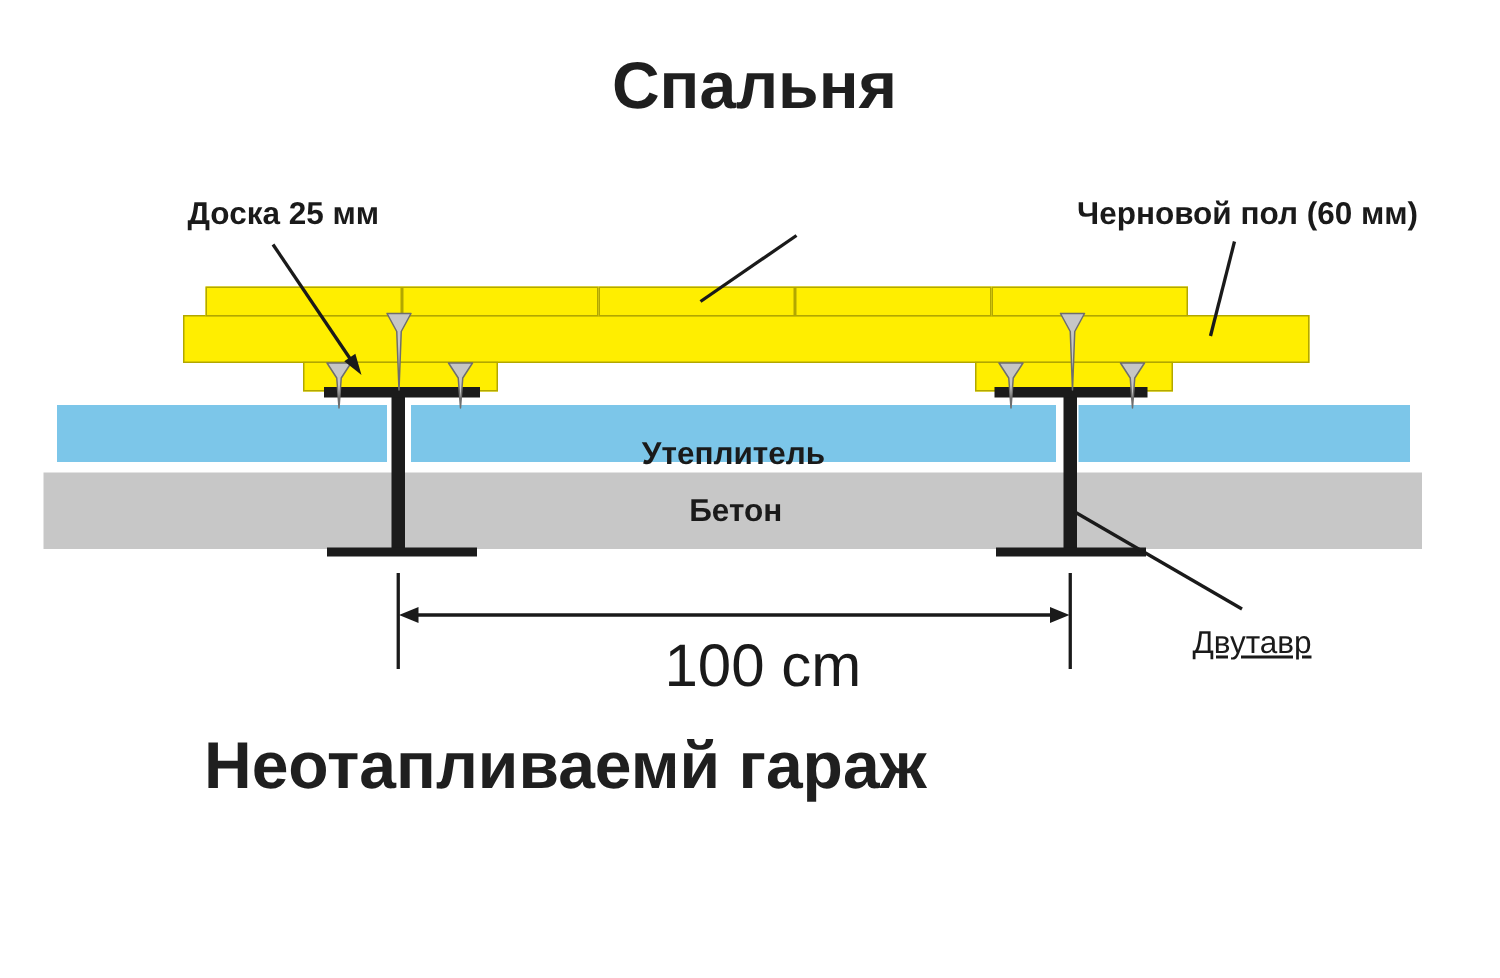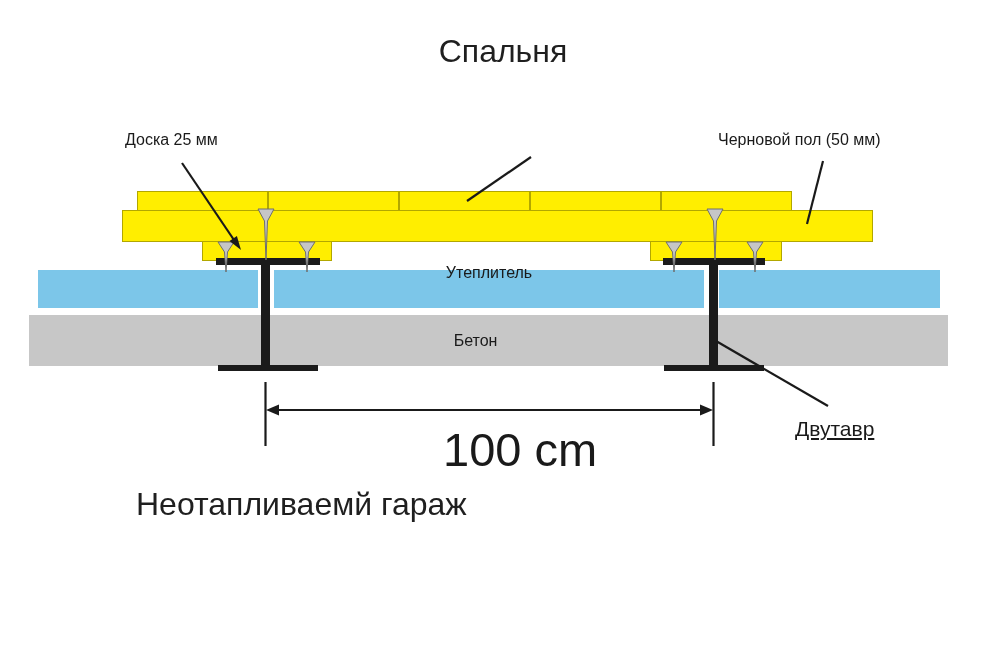--- a/index.html
+++ b/index.html
@@ -1,24 +1,24 @@
 <!DOCTYPE html>
 <html><head>
 <meta charset="utf-8">
 <style>
   html,body{margin:0;padding:0;background:#ffffff;}
   .canvas{
     position:relative;width:1000px;height:652px;background:#ffffff;overflow:hidden;
     font-family:"Liberation Sans","DejaVu Sans",sans-serif;color:#1a1a1a;
   }
   .abs{position:absolute;}
-  .title{font-weight:normal;font-size:32px;white-space:nowrap;color:#1f1f1f;}
-  .label{font-weight:normal;font-size:16px;white-space:nowrap;color:#1a1a1a;}
+  .title{font-weight:bold;font-size:44px;white-space:nowrap;color:#1f1f1f;}
+  .label{font-weight:bold;font-size:21px;white-space:nowrap;color:#1a1a1a;}
   .label-regular{font-weight:normal;font-size:21px;white-space:nowrap;color:#1a1a1a;text-decoration:underline;}
-  .dim-text{font-weight:normal;font-size:47px;white-space:nowrap;color:#1a1a1a;}
+  .dim-text{font-weight:normal;font-size:40px;white-space:nowrap;color:#1a1a1a;}
 
   
   .concrete{left:29px;top:315px;width:919px;height:51px;background:#c7c7c7;}
   .insul{top:270px;height:38px;background:#7cc6e9;}
   .insul.seg1{left:38px;width:220px;}
   .insul.seg2{left:274px;width:430px;}
   .insul.seg3{left:719px;width:221px;}
   .layer-caption{display:flex;align-items:center;justify-content:center;}
 
   
@@ -41,28 +41,28 @@
   .overlay{left:0;top:0;width:1000px;height:652px;pointer-events:none;}
 </style>
 </head>
 <body>
 
 <div class="canvas">
 
   <div class="abs title" style="left:6px;right:0;top:33px;text-align:center;">Спальня</div>
 
   <div class="abs concrete"></div>
-  <div class="abs layer-caption" style="left:16px;top:315px;width:919px;height:51px;text-align:center;">
+  <div class="abs layer-caption" style="left:31px;top:315px;width:919px;height:51px;text-align:center;">
     <span class="label">Бетон</span>
   </div>
 
   <div class="abs insul seg1"></div>
   <div class="abs insul seg2"></div>
   <div class="abs insul seg3"></div>
-  <div class="abs layer-caption" style="left:38px;top:254px;width:902px;height:38px;">
+  <div class="abs layer-caption" style="left:38px;top:284px;width:902px;height:38px;">
     <span class="label">Утеплитель</span>
   </div>
 
   <div class="abs steel web-left"></div>
   <div class="abs steel web-right"></div>
   <div class="abs steel flange-bot-left"></div>
   <div class="abs steel flange-bot-right"></div>
 
   <div class="abs wood subfloor"></div>
   <div class="abs finish-row">
@@ -100,20 +100,20 @@
       <line x1="275" y1="410" x2="704" y2="410"></line>
     </g>
     <g fill="#1a1a1a" stroke="none">
       <polygon points="241,250 229.5,240.9 236.9,235.9"></polygon>
       <polygon points="266,410 279,404.6 279,415.4"></polygon>
       <polygon points="713,410 700,404.6 700,415.4"></polygon>
     </g>
   </svg>
 
   <div class="abs label" style="left:125px;top:131px;">Доска 25 мм</div>
-  <div class="abs label" style="left:718px;top:131px;">Черновой пол (50 мм)</div>
+  <div class="abs label" style="left:718px;top:131px;">Черновой пол (60 мм)</div>
   <div class="abs label-regular" style="left:795px;top:417px;">Двутавр</div>
 
   <div class="abs dim-text" style="left:443px;top:422px;">100 cm</div>
 
   <div class="abs title" style="left:136px;right:0;top:486px;">Неотапливаемй гараж</div>
 
 </div>
 
 </body></html>

